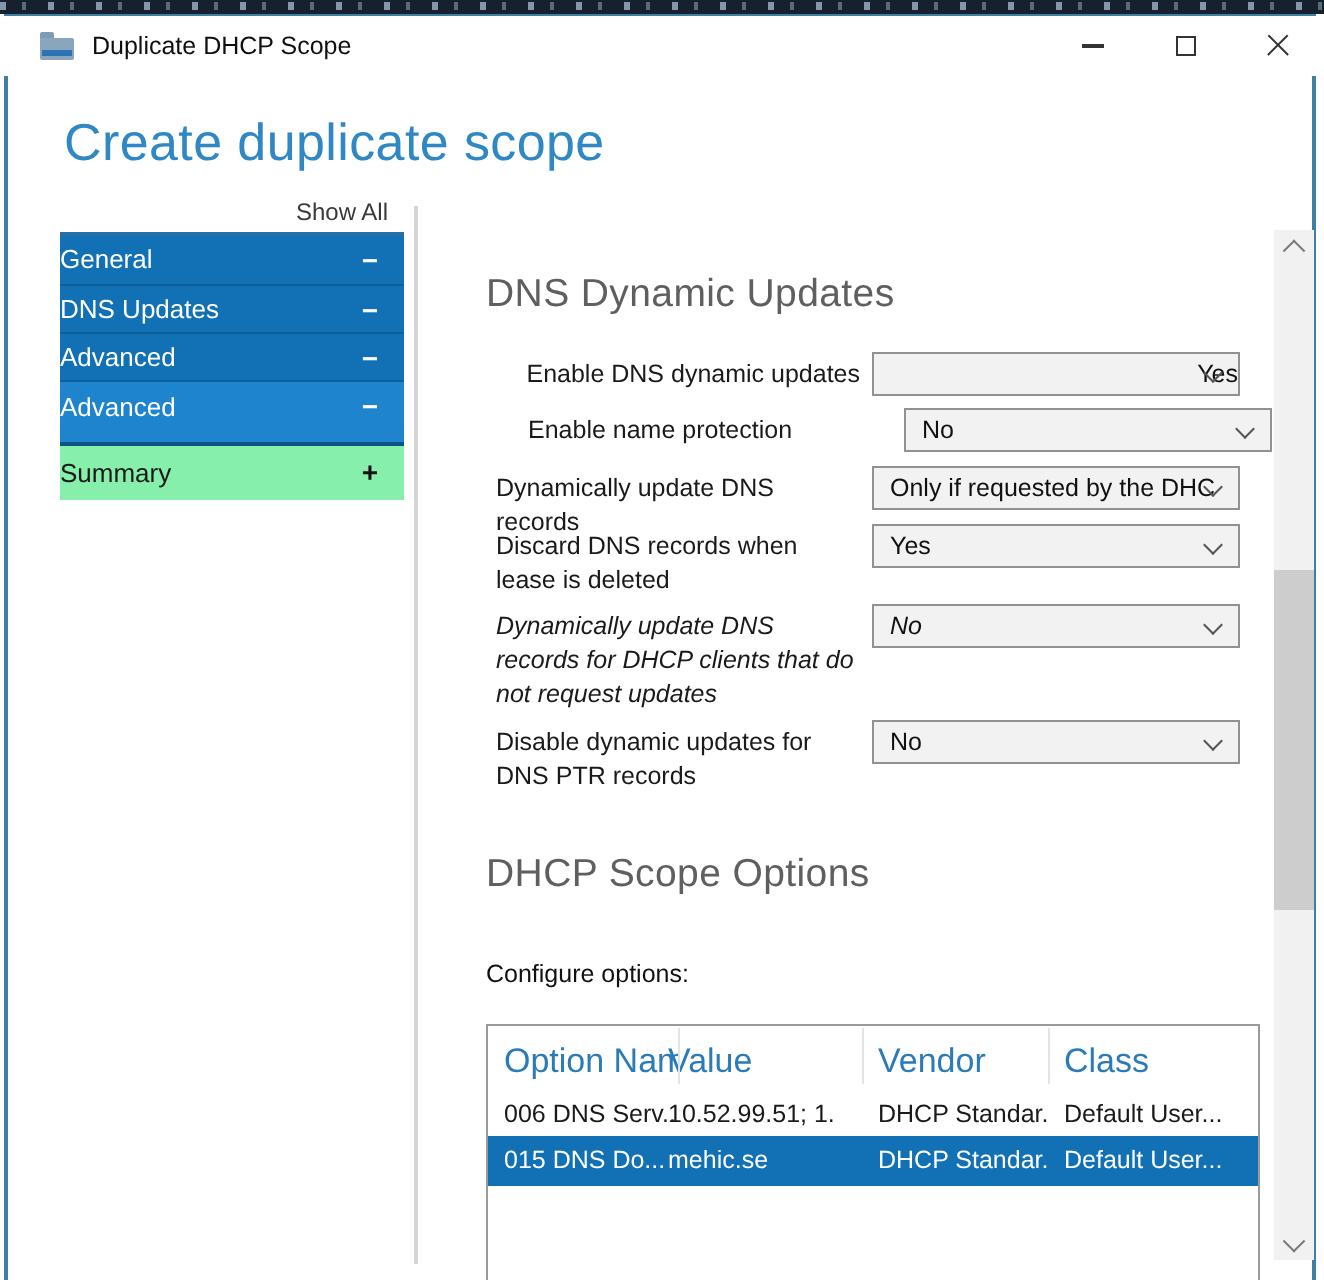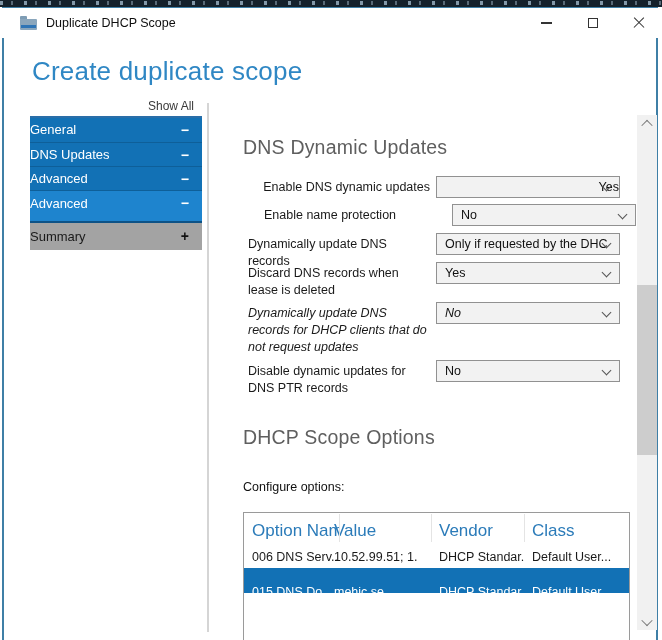--- a/index.html
+++ b/index.html
@@ -62,21 +62,21 @@
     position:relative;height:24px;background:#1271b5;color:#fff;
     font-size:13px;line-height:24px;box-sizing:border-box;cursor:pointer;
   }
   .nav-item + .nav-item{border-top:1px solid #0e5f99;}
   .nav-item.selected{background:#1e84ce;height:31px;line-height:25px;}
   .nav-item .toggle{
     position:absolute;right:13px;top:0;font-weight:700;font-size:14px;color:#fff;
   }
   .nav-bottom-line{height:2px;background:#0d5286;}
   .nav-item.summary{
-    background:#a3a3a3;color:#1a1a1a;height:27px;line-height:27px;border-top:none;
+    background:#86efac;color:#1a1a1a;height:27px;line-height:27px;border-top:none;
   }
   .nav-item.summary .toggle{color:#111;}
   
   .vsep{position:absolute;left:207px;top:103px;width:2px;height:529px;background:#d5d5d5;}
   
   .section-title{
     position:absolute;left:243px;font-size:19.5px;font-weight:300;color:#5f5f5f;letter-spacing:.2px;
   }
   .st-dns{top:136px;}
   .st-options{top:426px;}
@@ -110,21 +110,21 @@
   .col0{left:0;width:95px;} .col1{left:82px;width:92px;} .col2{left:187px;width:93px;} .col3{left:280px;width:105px;}
   .hsep{position:absolute;top:1px;width:1px;height:28px;background:#e4e4e4;}
   .hsep1{left:95px;} .hsep2{left:187px;} .hsep3{left:280px;}
   .trow{position:absolute;left:0;width:385px;cursor:pointer;}
   .trow .td{
     position:absolute;top:0;height:100%;font-size:12.5px;color:#1a1a1a;
     padding:4px 0 0 8px;box-sizing:border-box;white-space:nowrap;overflow:hidden;
   }
   .row0{top:33px;height:22px;background:#fff;}
   .row1{top:55px;height:25px;background:#1271b5;}
-  .row1 .td{color:#ffffff;padding-top:5px;margin-top:12px;}
+  .row1 .td{color:#ffffff;padding-top:5px;}
   
   .scrollbar{position:absolute;left:637px;top:115px;width:20px;height:515px;background:#f1f1f1;}
   .sb-btn{position:absolute;left:0;width:20px;height:17px;display:flex;align-items:center;justify-content:center;cursor:pointer;}
   .sb-up{top:0;} .sb-down{bottom:0;}
   .sb-chev{width:7px;height:7px;border-left:1.4px solid #7a7a7a;border-top:1.4px solid #7a7a7a;}
   .sb-up .sb-chev{transform:rotate(45deg) translate(1px,1px);}
   .sb-down .sb-chev{transform:rotate(225deg) translate(1px,1px);}
   .sb-thumb{position:absolute;left:0;top:170px;width:20px;height:170px;background:#cdcdcd;cursor:pointer;}
 </style>
 </head>

